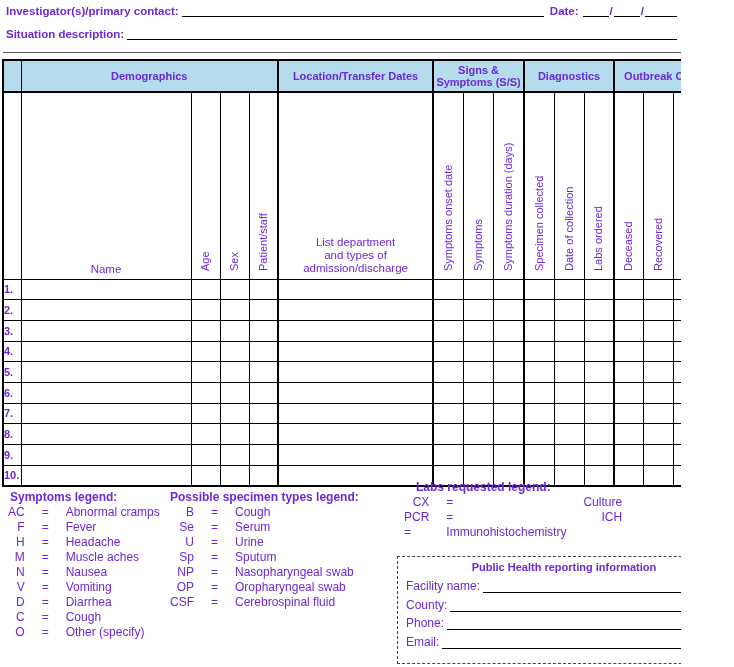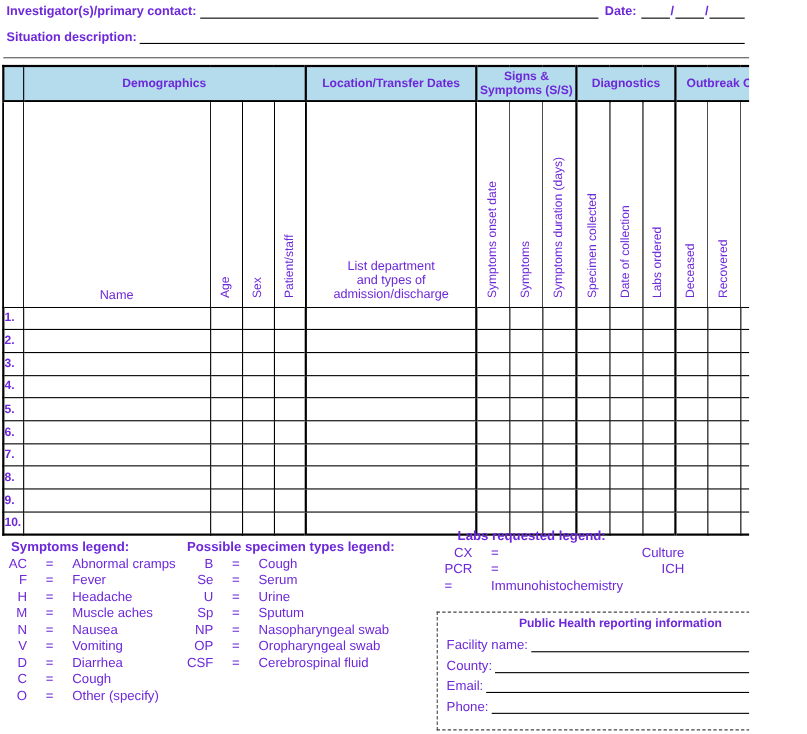--- a/index.html
+++ b/index.html
@@ -422,23 +422,23 @@
     <div>
         <div class="phrow">
           <span class="plbl">Facility name:</span>
           <span class="fline"></span>
         </div>
         <div class="phrow">
           <span class="plbl">County:</span>
           <span class="fline"></span>
         </div>
         <div class="phrow">
-          <span class="plbl">Email:</span>
+          <span class="plbl">Phone:</span>
           <span class="fline"></span>
         </div>
         <div class="phrow">
-          <span class="plbl">Phone:</span>
+          <span class="plbl">Email:</span>
           <span class="fline"></span>
         </div>
       </div>
   </div>
 
 </div>
 
 </body></html>

